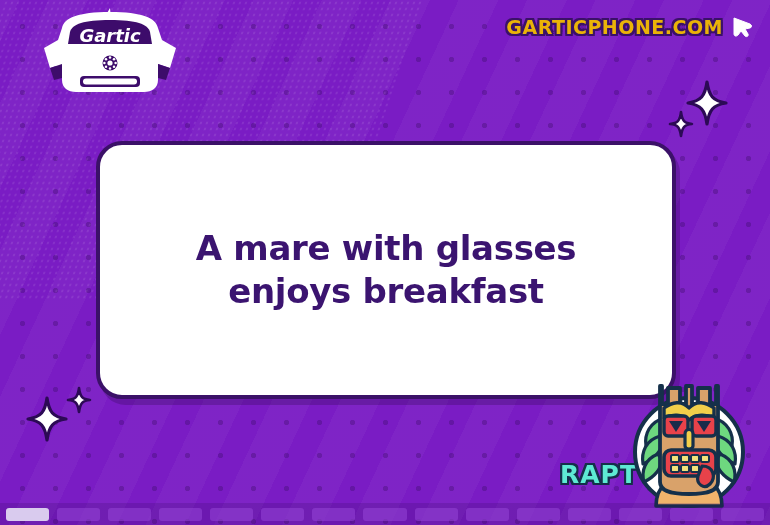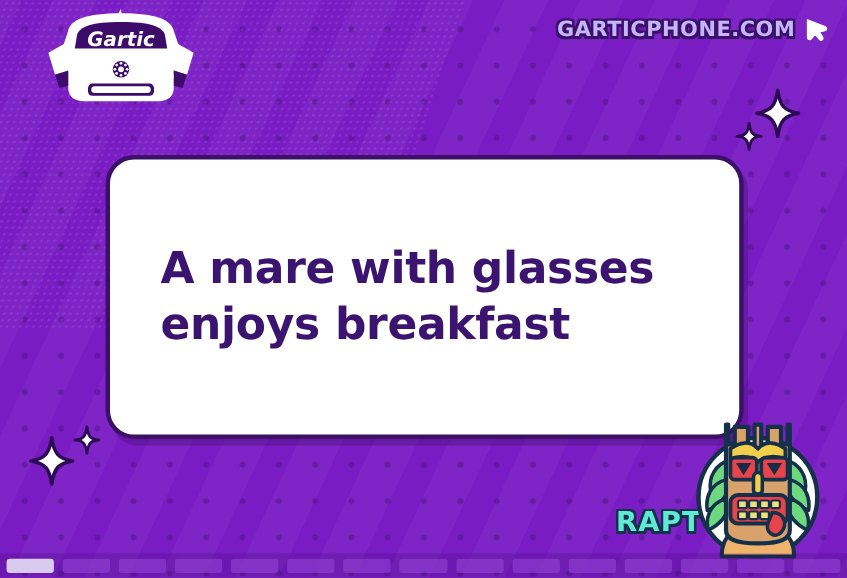--- a/index.html
+++ b/index.html
@@ -54,21 +54,21 @@
   #logo svg { width:100%; height:100%; display:block; }
 
   
   #site {
     position:absolute; right:16px; top:15px;
     display:flex; align-items:center; gap:7px;
   }
   #site .u {
     font-family:"DejaVu Sans", sans-serif;
     font-weight:bold; font-size:19px; letter-spacing:0.5px;
-    color:#c4b5fd;
+    color:#eab308;
     text-shadow:
       -2px -2px 0 #3b1168, 2px -2px 0 #3b1168,
       -2px  2px 0 #3b1168, 2px  2px 0 #3b1168,
        0px  2px 0 #3b1168, 0px -2px 0 #3b1168,
        2px  0px 0 #3b1168,-2px  0px 0 #3b1168;
   }
   #site .cursor { width:24px; height:24px; display:block; }
 
   
   .sparkle { position:absolute; }
@@ -81,23 +81,24 @@
     background:#ffffff;
     border:4px solid #3b1168;
     border-radius:26px;
     display:flex; align-items:center; justify-content:center;
     padding:22px 46px;
     box-shadow:4px 6px 0 rgba(45,8,80,0.28);
   }
   #bubble-text {
     font-family:"DejaVu Sans", sans-serif;
     font-weight:bold;
-    font-size:40px;
+    font-size:34px;
     line-height:1.27;
     color:#3b1470;
+    text-align:center;
     letter-spacing:-0.3px;
     max-width:500px;
   }
   
   #tail { position:absolute; left:476px; top:244px; width:140px; height:72px; }
   #tail svg { display:block; width:100%; height:100%; }
 
   
   #player-name {
     position:absolute; right:132px; top:460px;

